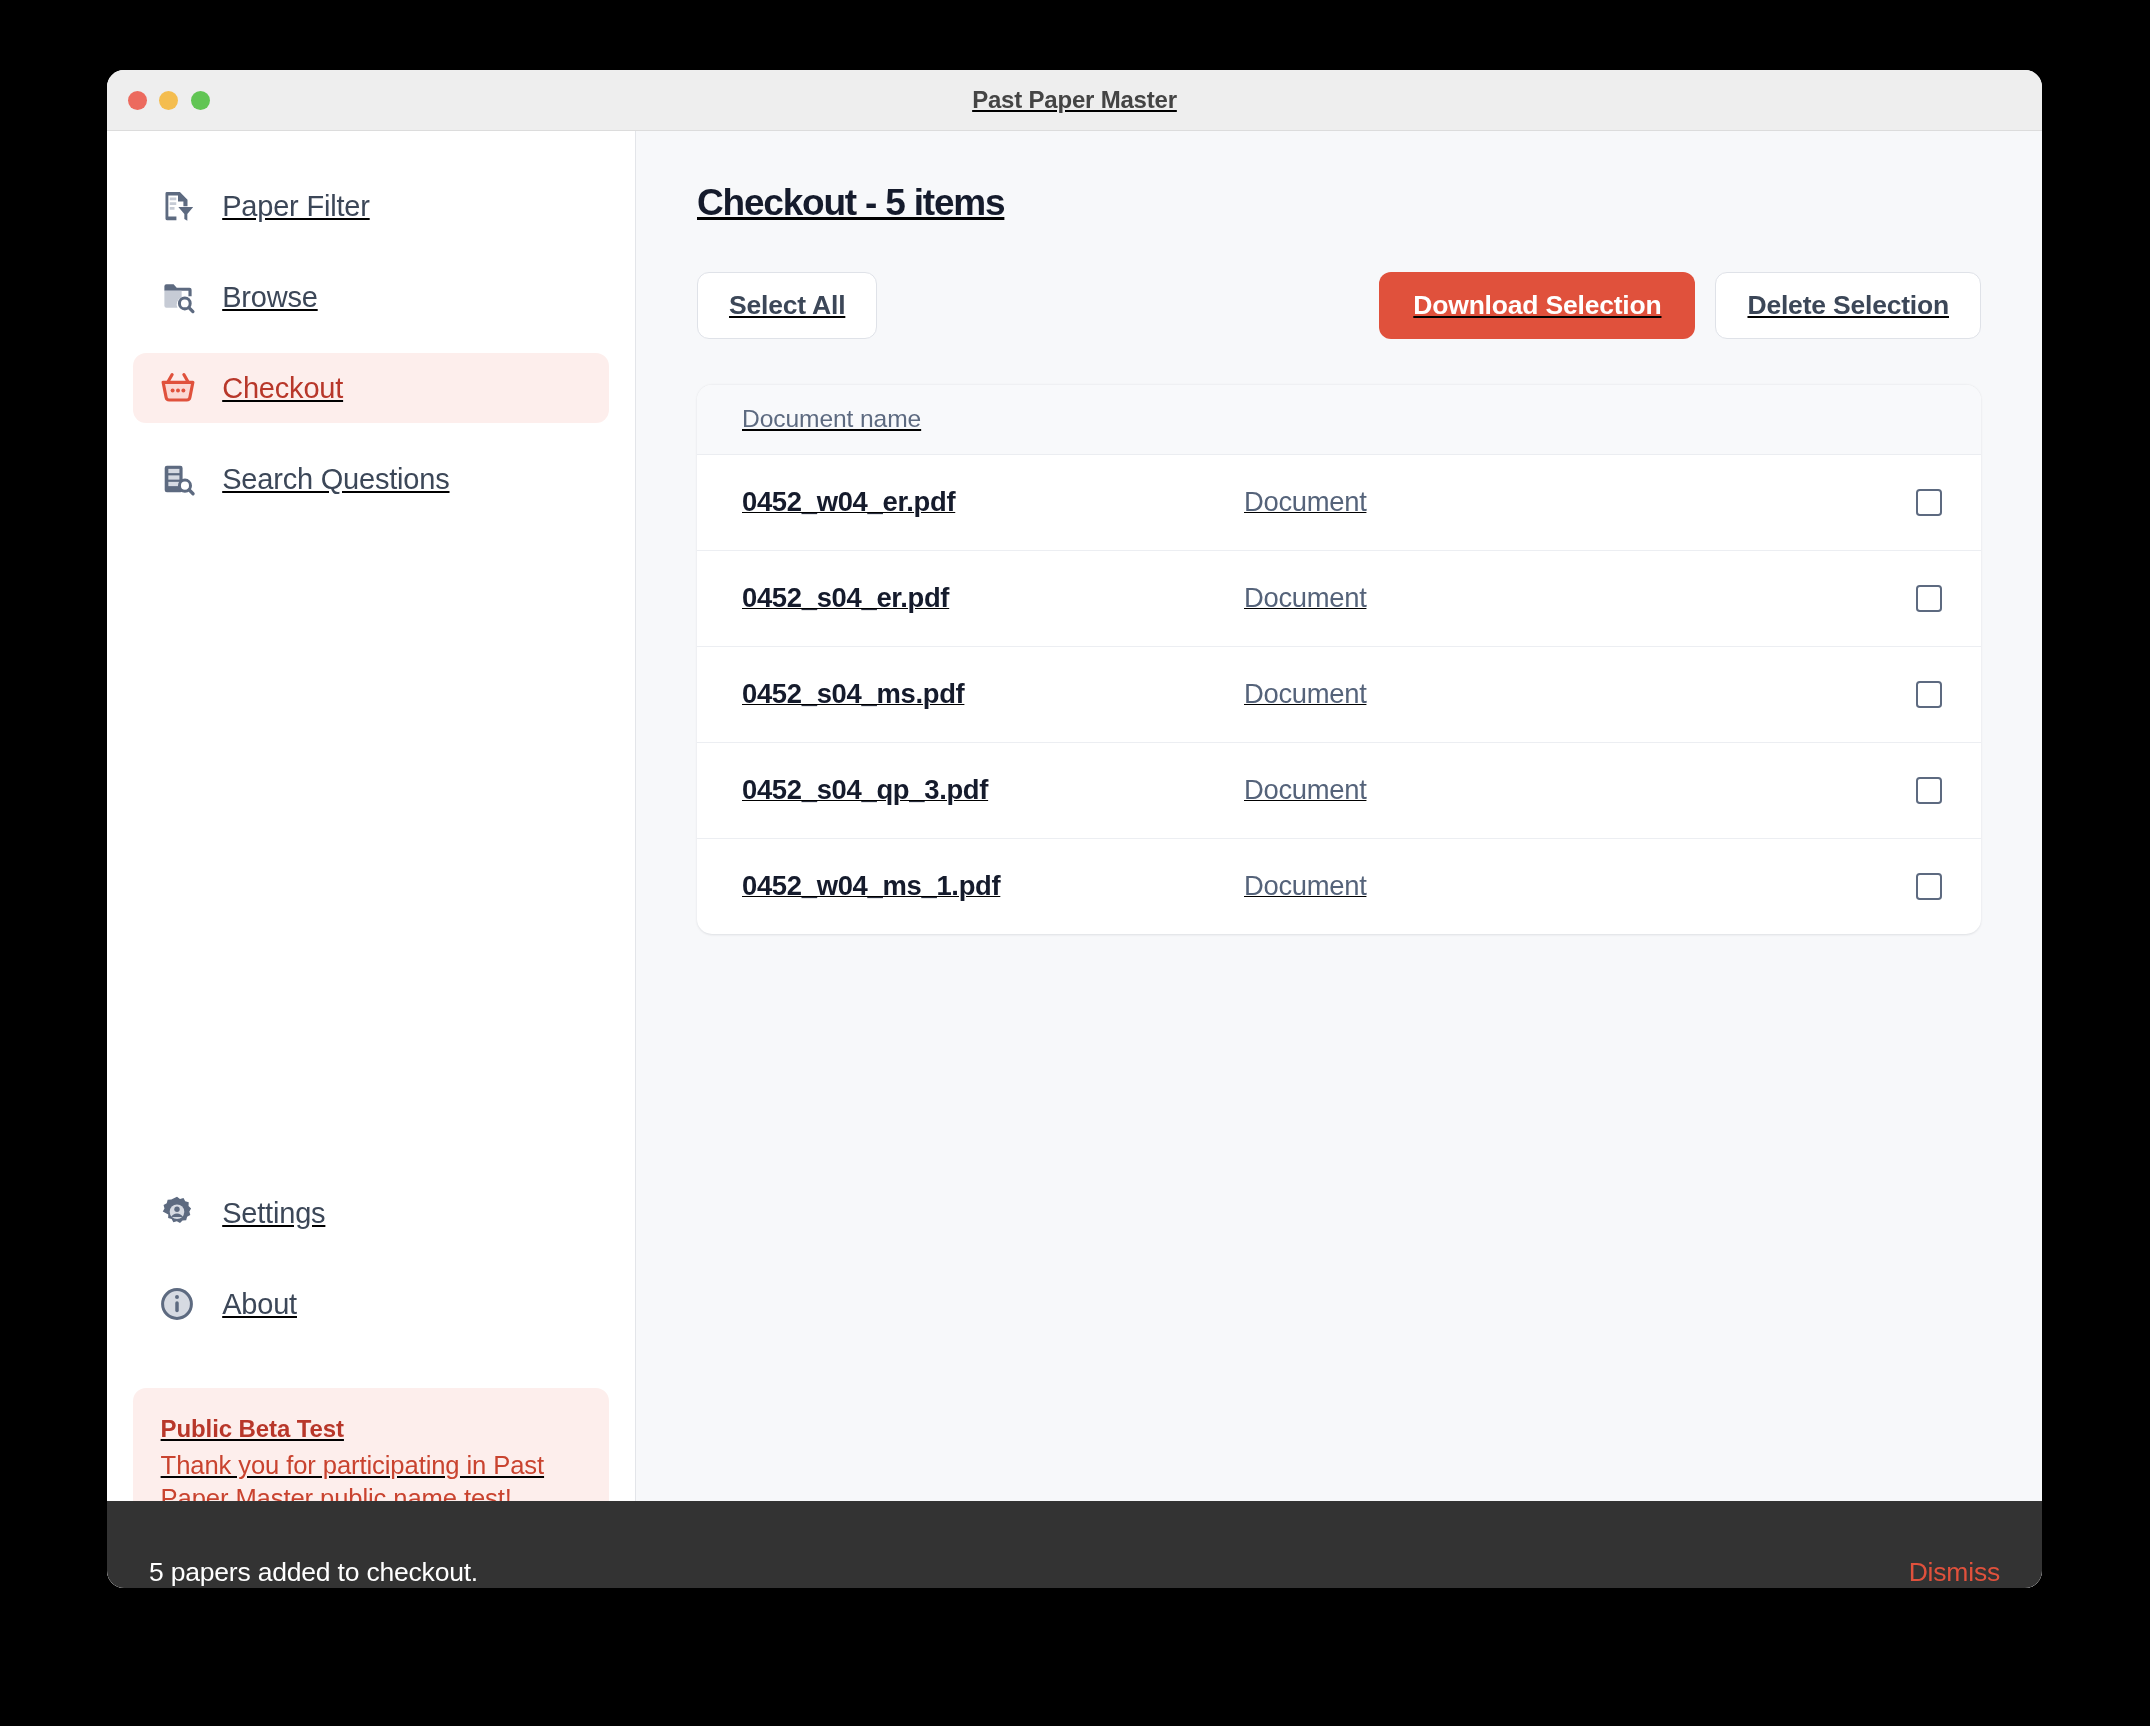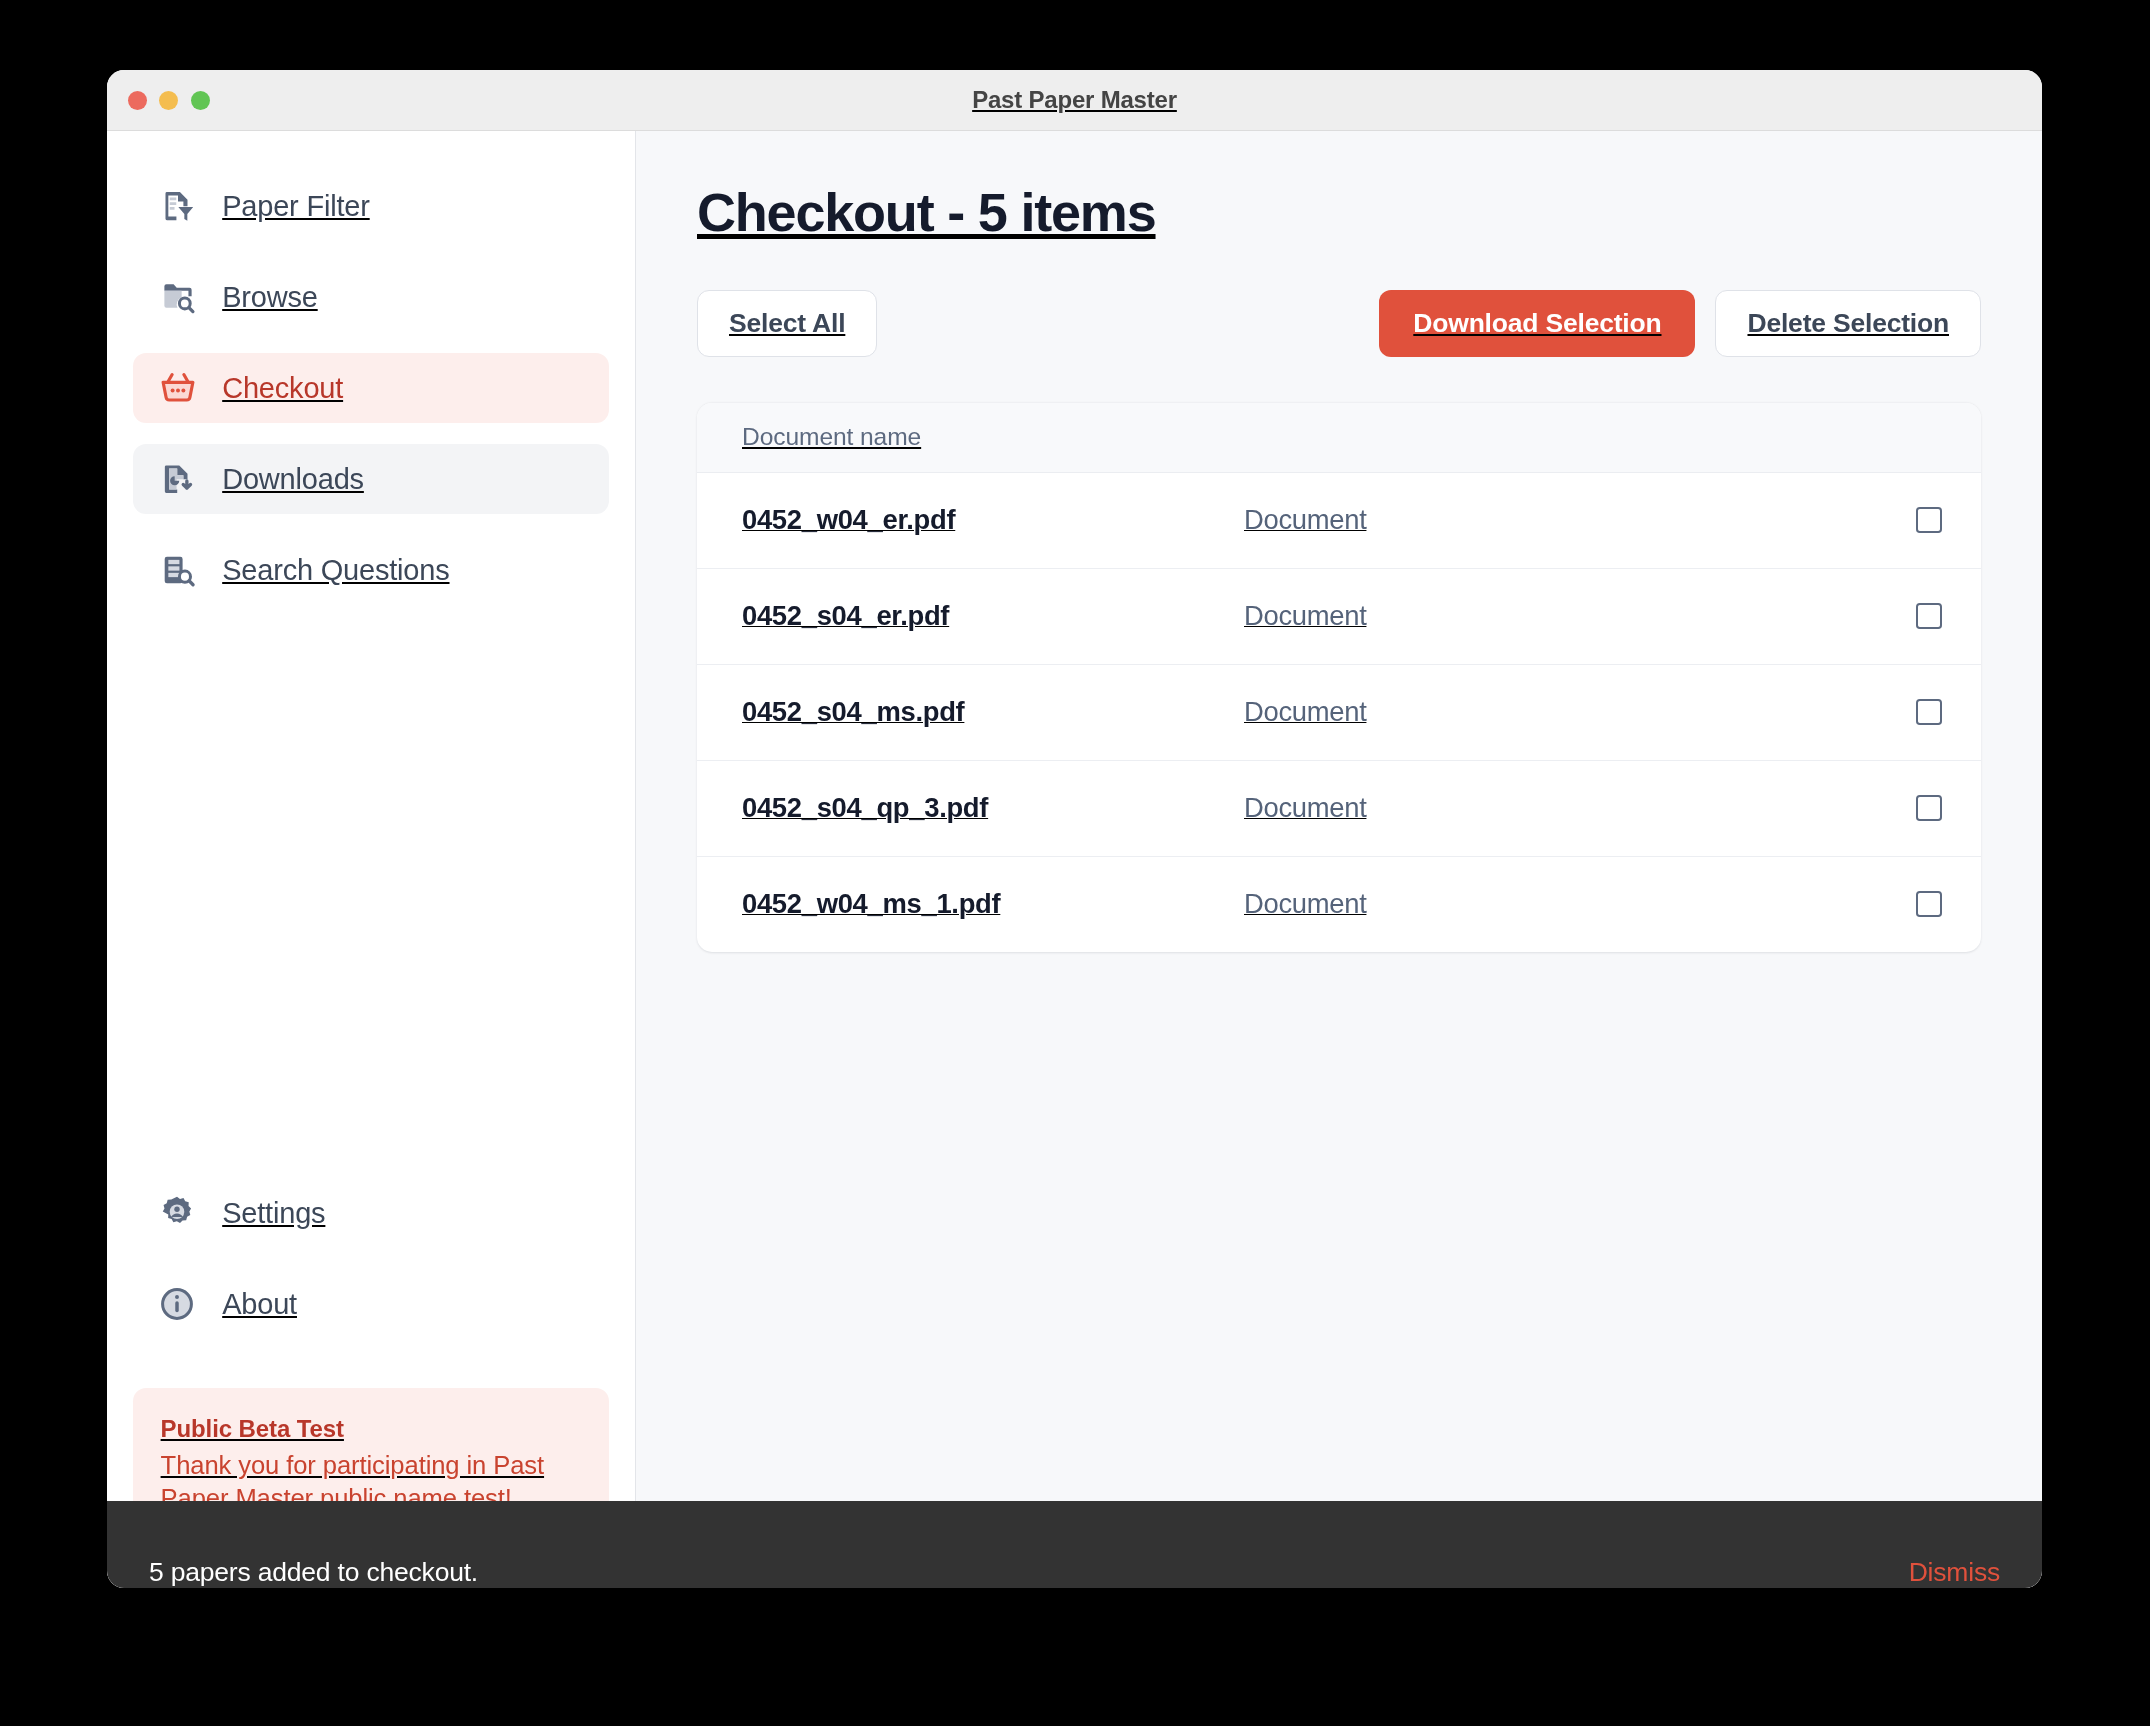--- a/index.html
+++ b/index.html
@@ -163,21 +163,21 @@
   
   #content {
     flex: 1;
     background: #f7f8fa;
     padding: 53px 61px 0 61px;
     box-sizing: border-box;
     overflow: hidden;
   }
 
   #page-title {
-    font-size: 54px;
+    font-size: 37px;
     font-weight: 700;
     color: #151b2c;
     letter-spacing: -1.2px;
     margin: 0 0 49px 0;
     line-height: 1.05;
   }
 
   #toolbar {
     display: flex;
     align-items: center;
@@ -342,31 +342,20 @@
               <path d="M8.3 3.5 5.6 8.2M15.7 3.5l2.7 4.7" stroke="#e0513c" stroke-width="2" stroke-linecap="round"></path>
               <path d="M2.6 8.4h18.8l-1.9 9.6a2 2 0 0 1-2 1.6H6.5a2 2 0 0 1-2-1.6z" stroke="#e0513c" stroke-width="2" stroke-linejoin="round" fill="#fbd9d4"></path>
               <circle cx="8.6" cy="13.6" r="1.25" fill="#e0513c"></circle>
               <circle cx="12" cy="13.6" r="1.25" fill="#e0513c"></circle>
               <circle cx="15.4" cy="13.6" r="1.25" fill="#e0513c"></circle>
             </svg>
           </span>
           <span class="nav-label">Checkout</span>
         </div>
 
-        <div class="nav-item hovered">
-          <span class="nav-icon">
-            <svg width="38" height="38" viewBox="0 0 24 24" fill="none">
-              <path d="M4.6 3.4h8.2L18 8.7v3.5h-2.6V9.6h-3.9V5.4H6.4v13.2h5.1v2.2H4.6a.9.9 0 0 1-.9-.9V4.3a.9.9 0 0 1 .9-.9z" fill="#5d6a80"></path>
-              <path d="M6.4 5.4h5.1v4.2h3.9v2.6h-4.3v6.4H6.4z" fill="#c6cbd5"></path>
-              <path d="M9.9 10.2a2.9 2.9 0 1 0 2.9 2.9H9.9z" fill="#5d6a80"></path>
-              <path d="M17.6 13.2v4.6m0 0 2.3-2.3m-2.3 2.3-2.3-2.3" stroke="#5d6a80" stroke-width="2.1" stroke-linecap="round" stroke-linejoin="round"></path>
-            </svg>
-          </span>
-          <span class="nav-label">Downloads</span>
-        </div>
 
         <div class="nav-item">
           <span class="nav-icon">
             <svg width="38" height="38" viewBox="0 0 24 24" fill="none">
               <rect x="3.6" y="3.6" width="11.3" height="16.8" rx="1.4" fill="#5d6a80"></rect>
               <rect x="5.9" y="5.6" width="7" height="2.7" fill="#d6dae2"></rect>
               <rect x="5.9" y="9.7" width="7" height="2.7" fill="#d6dae2"></rect>
               <rect x="5.9" y="13.8" width="7" height="2.7" fill="#d6dae2"></rect>
               <circle cx="16.4" cy="16.2" r="3.5" stroke="#5d6a80" stroke-width="1.9" fill="#ffffff"></circle>
               <path d="M19 18.8 21.5 21.3" stroke="#5d6a80" stroke-width="2.1" stroke-linecap="round"></path>

